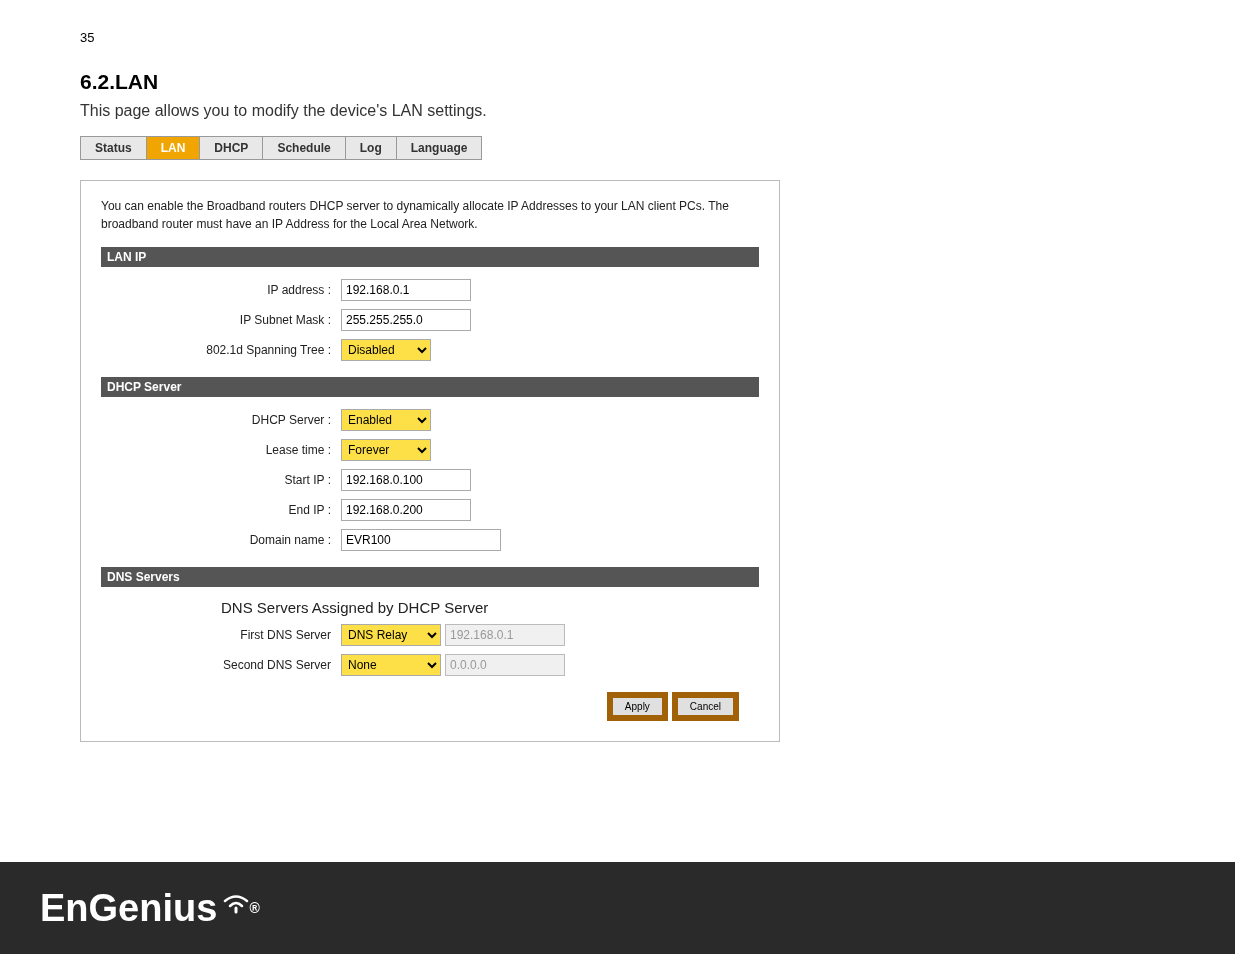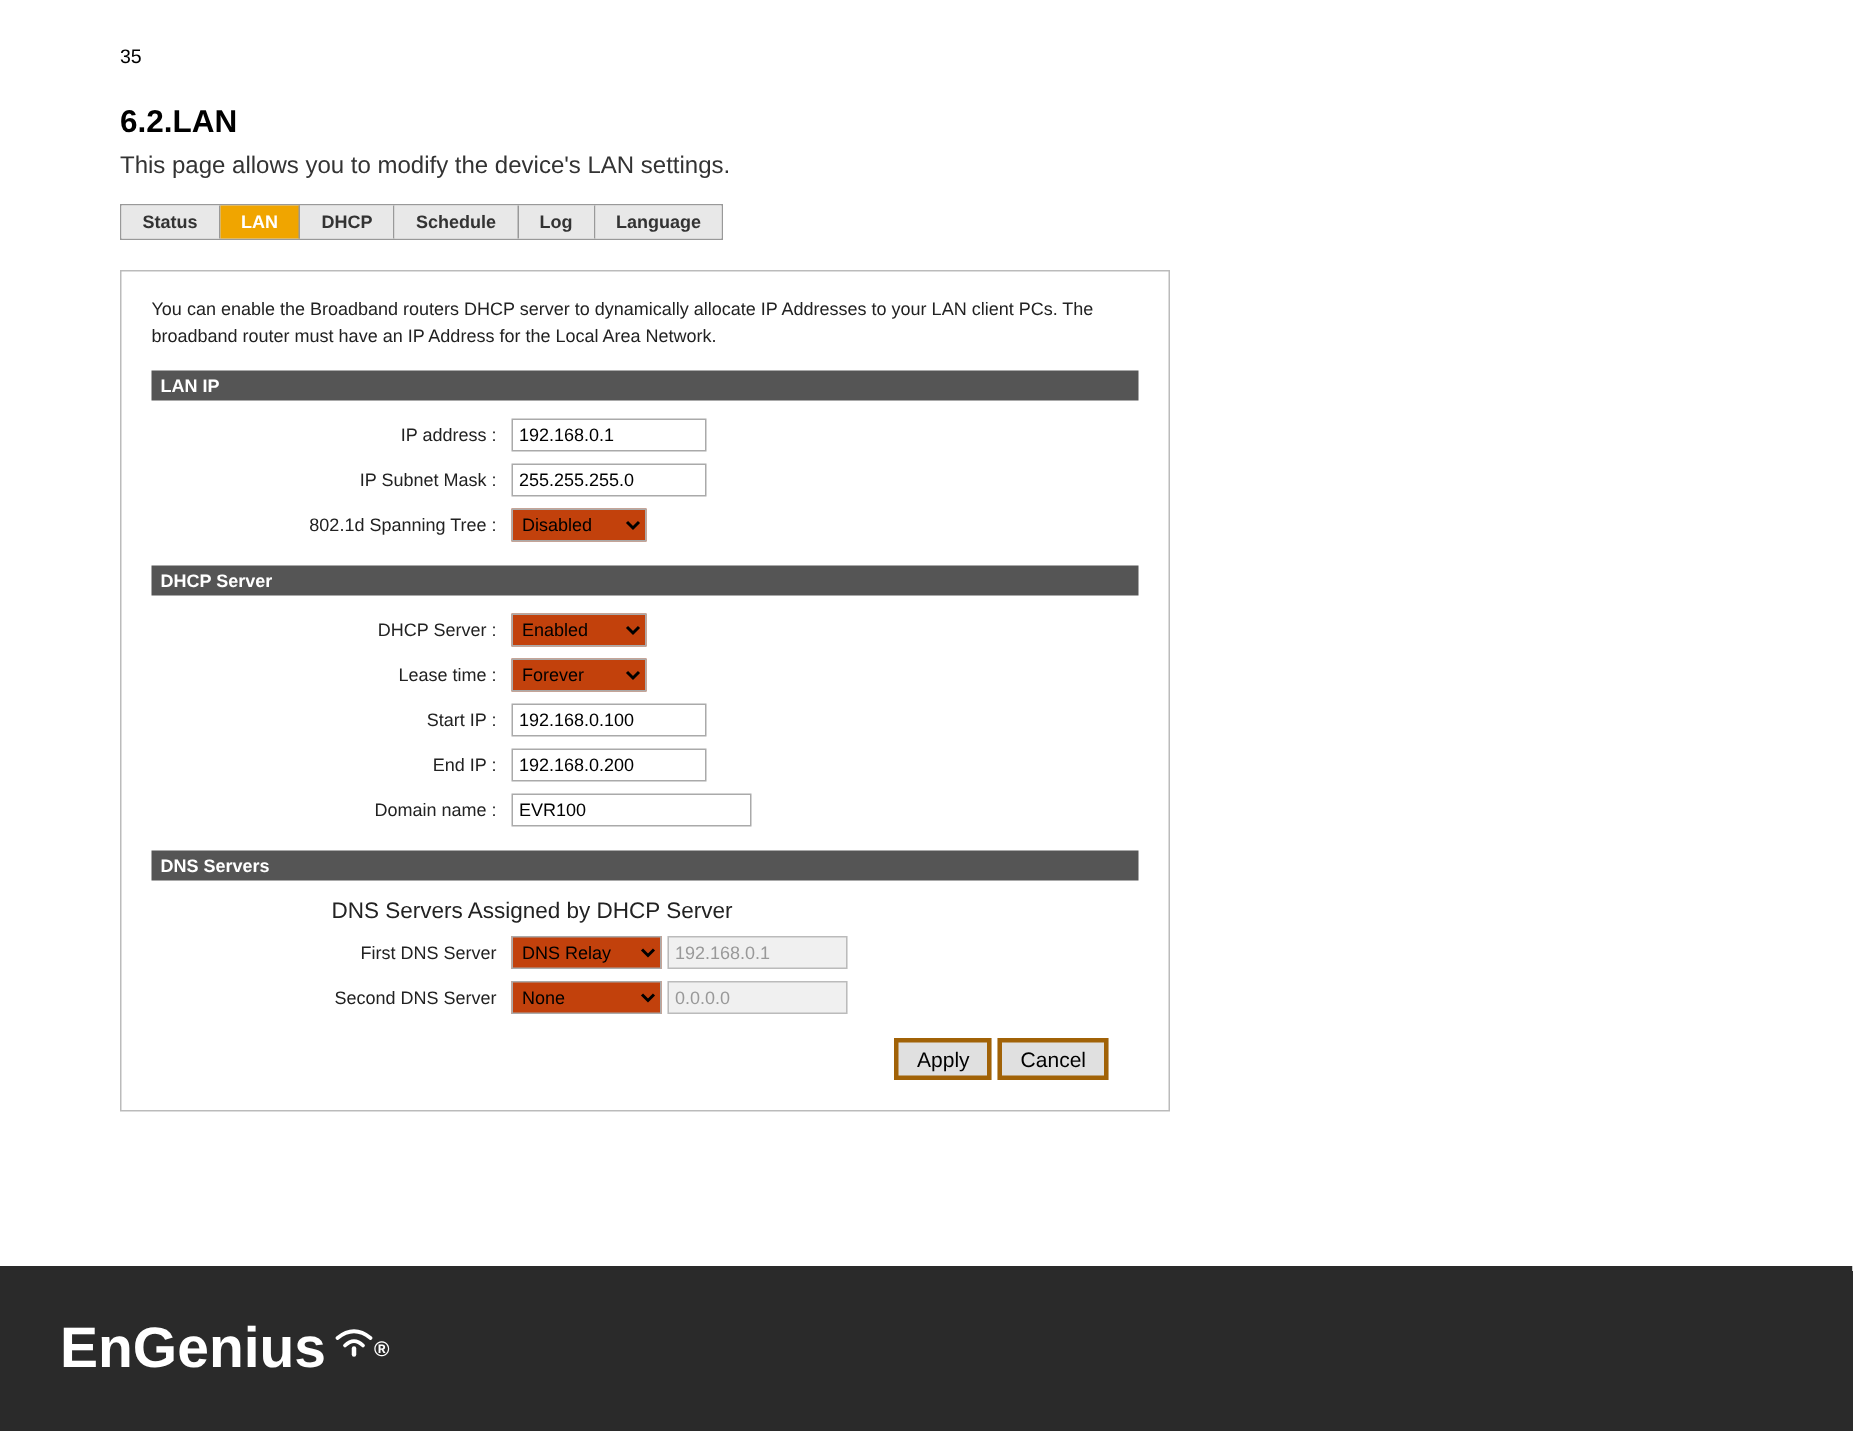--- a/index.html
+++ b/index.html
@@ -118,21 +118,21 @@
     }
 
     .form-input-text {
       width: 130px;
     }
 
     .form-select {
       border: 1px solid #aaa;
       padding: 1px 2px;
       font-size: 12px;
-      background: #c2410c;
+      background: #fde047;
       height: 22px;
     }
 
     .form-select-short {
       width: 90px;
     }
 
     .form-select-medium {
       width: 100px;
     }
@@ -156,34 +156,34 @@
 
     .button-row {
       display: flex;
       justify-content: flex-end;
       margin-top: 16px;
       gap: 4px;
       padding-right: 20px;
     }
 
     .btn {
-      border: 3px solid #a16207;
+      border: 6px solid #a16207;
       background: #e0e0e0;
       padding: 3px 12px;
-      font-size: 14px;
+      font-size: 10px;
       cursor: pointer;
     }
 
     
     .footer {
       position: absolute;
       bottom: 0;
       left: 0;
       right: 0;
-      height: 110px;
+      height: 92px;
       background: #2a2a2a;
       display: flex;
       align-items: center;
       padding-left: 40px;
     }
 
     .brand-logo {
       color: #fff;
       font-size: 38px;
       font-weight: bold;

